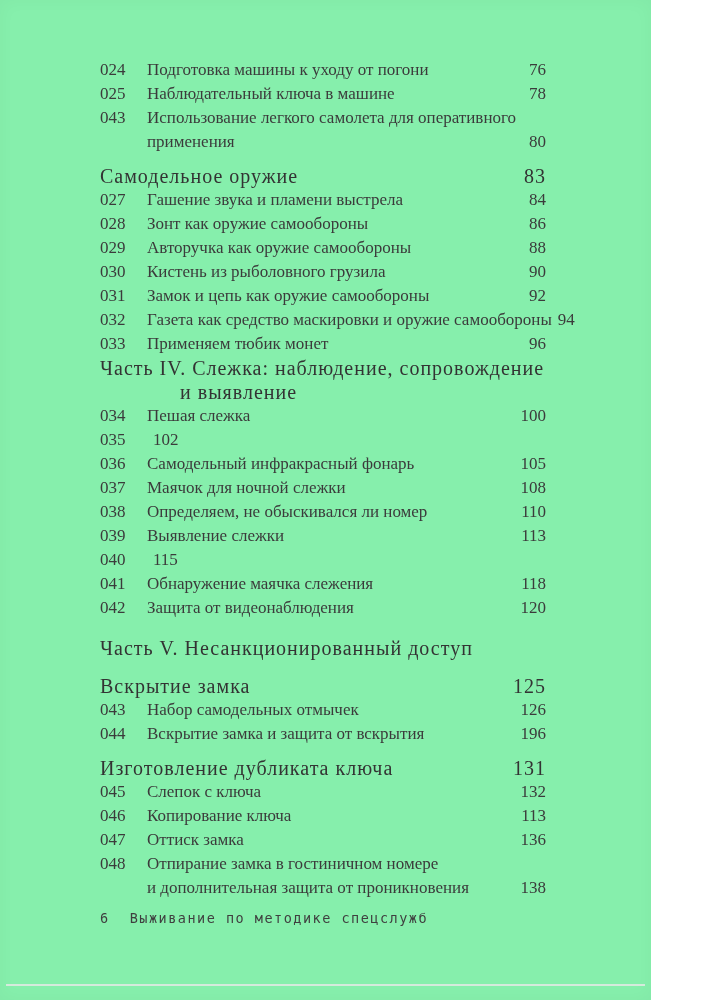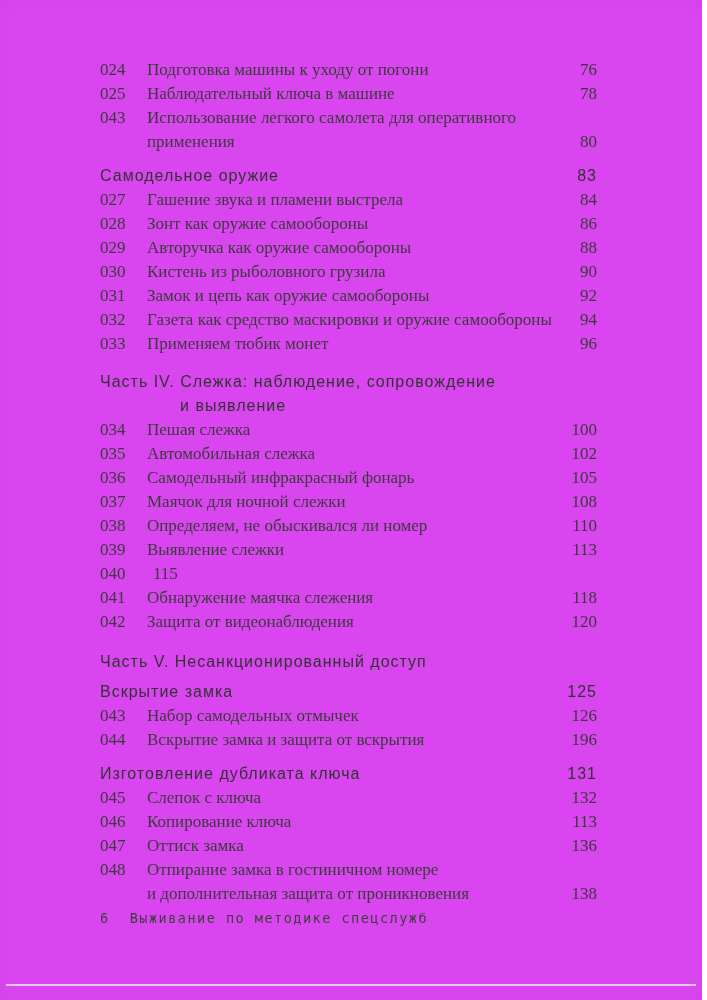--- a/index.html
+++ b/index.html
@@ -1,48 +1,48 @@
 <!DOCTYPE html>
 <html><head>
 <meta charset="utf-8">
 <style>
   html, body { margin: 0; padding: 0; background: #ffffff; }
   .page {
     position: relative;
-    width: 702px;
+    width: 651px;
     height: 1000px;
-    background: #d946ef;
+    background: #86efac;
     overflow: hidden;
     font-family: "Liberation Serif", "DejaVu Serif", serif;
     color: #3b3b3b;
     box-shadow: inset 0 0 18px rgba(0,0,0,0.03);
   }
   .content {
     padding: 58px 105px 0 100px; 
   }
   .row {
     display: flex;
     align-items: baseline;
     font-size: 17px;
     line-height: 24px;
     white-space: nowrap;
   }
   .row .num { flex: 0 0 47px; }
   .row .fill { flex: 1 1 auto; overflow: visible; }
   .row .pg { margin-left: 6px; text-align: center; }
   .hdr {
-    font-family: Liberation Sans, sans-serif;
-    font-size: 16px;
+    font-family: Liberation Serif, serif;
+    font-size: 20px;
     letter-spacing: 1px;
     color: #333333;
   }
   .part-cont .fill { padding-left: 80px; }
-  .gap-sm  { margin-top: 6px; }
+  .gap-sm  { margin-top: 14px; }
   .gap-md  { margin-top: 10px; }
-  .gap-lg  { margin-top: 14px; }
+  .gap-lg  { }
   .gap-xl  { margin-top: 16px; }
   .footer {
     position: absolute;
     top: 910px;
     left: 100px;
     display: flex;
     align-items: baseline;
     font-family: "DejaVu Sans Mono", monospace;
     font-size: 13.5px;
     letter-spacing: 1.5px;
@@ -131,21 +131,20 @@
     <div class="row hdr part-cont">
       <span class="fill">и выявление</span>
     </div>
     <div class="row">
       <span class="num">034</span>
       <span class="fill">Пешая слежка</span>
       <span class="pg">100</span>
     </div>
     <div class="row">
       <span class="num">035</span>
-      <span class="fill">Автомобильная слежка</span>
       <span class="pg">102</span>
     </div>
     <div class="row">
       <span class="num">036</span>
       <span class="fill">Самодельный инфракрасный фонарь</span>
       <span class="pg">105</span>
     </div>
     <div class="row">
       <span class="num">037</span>
       <span class="fill">Маячок для ночной слежки</span>

